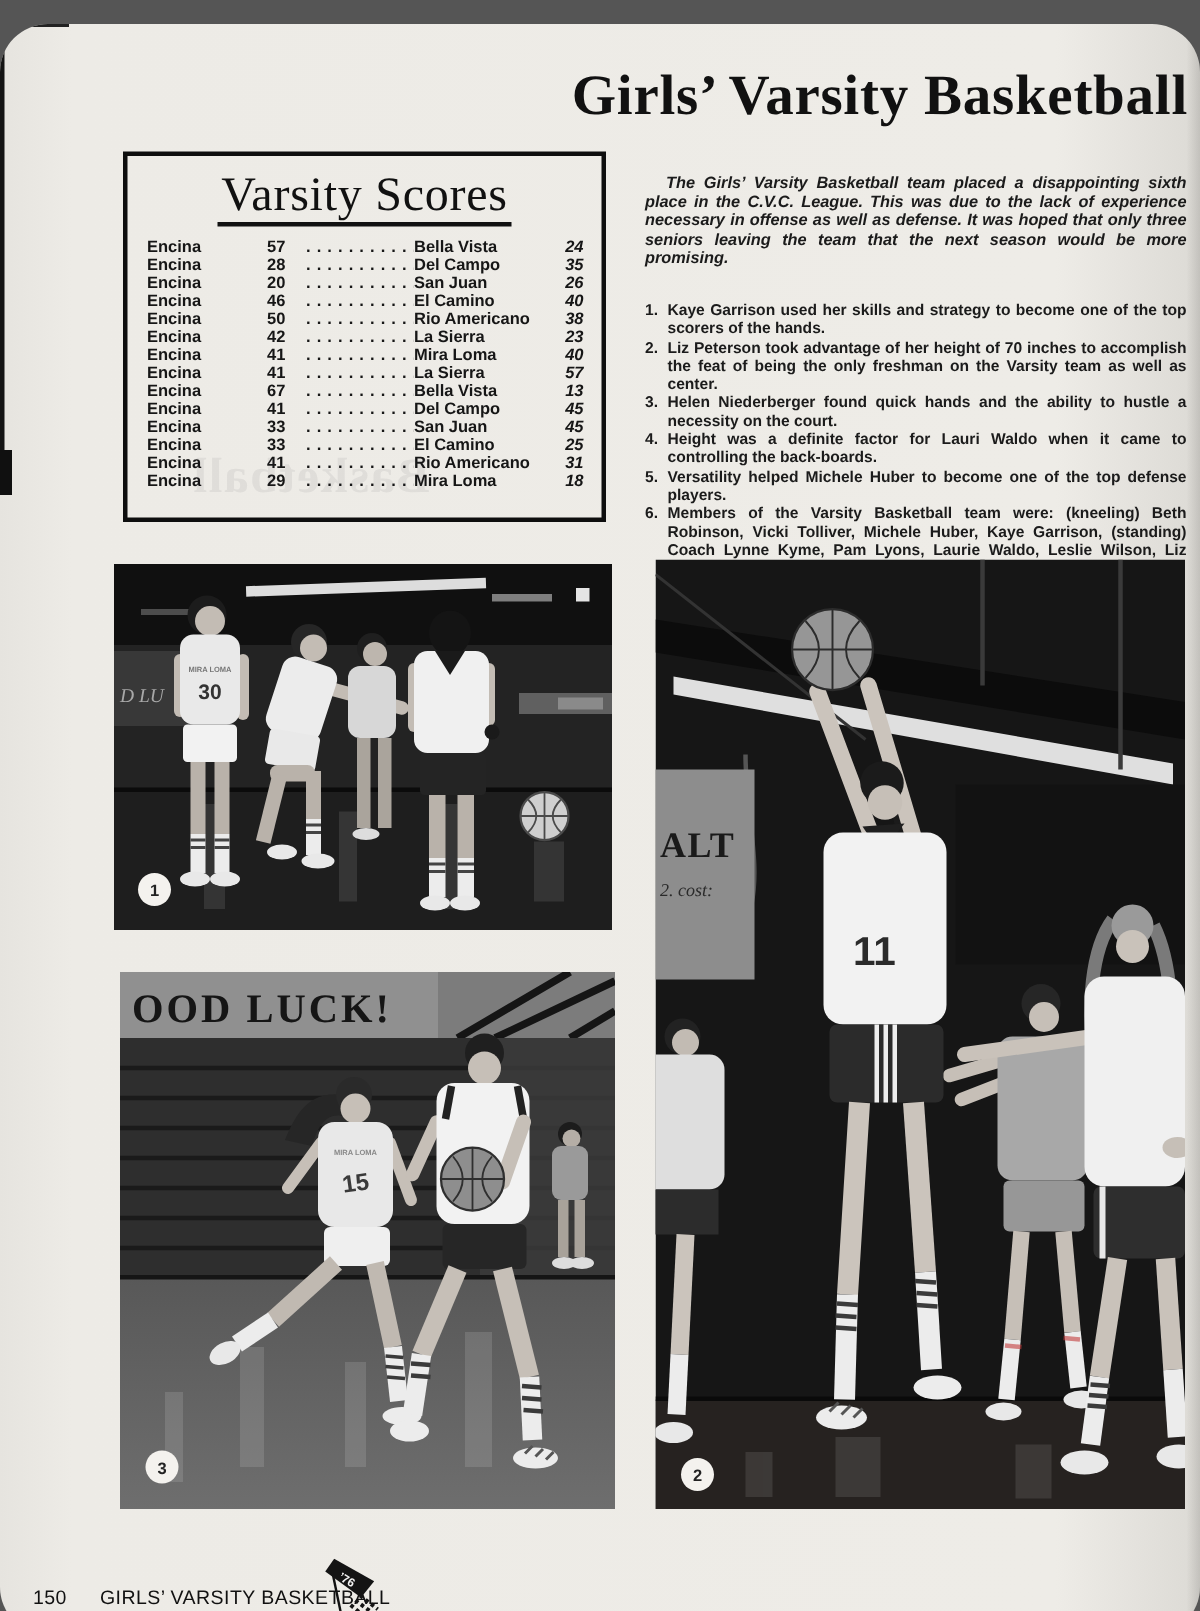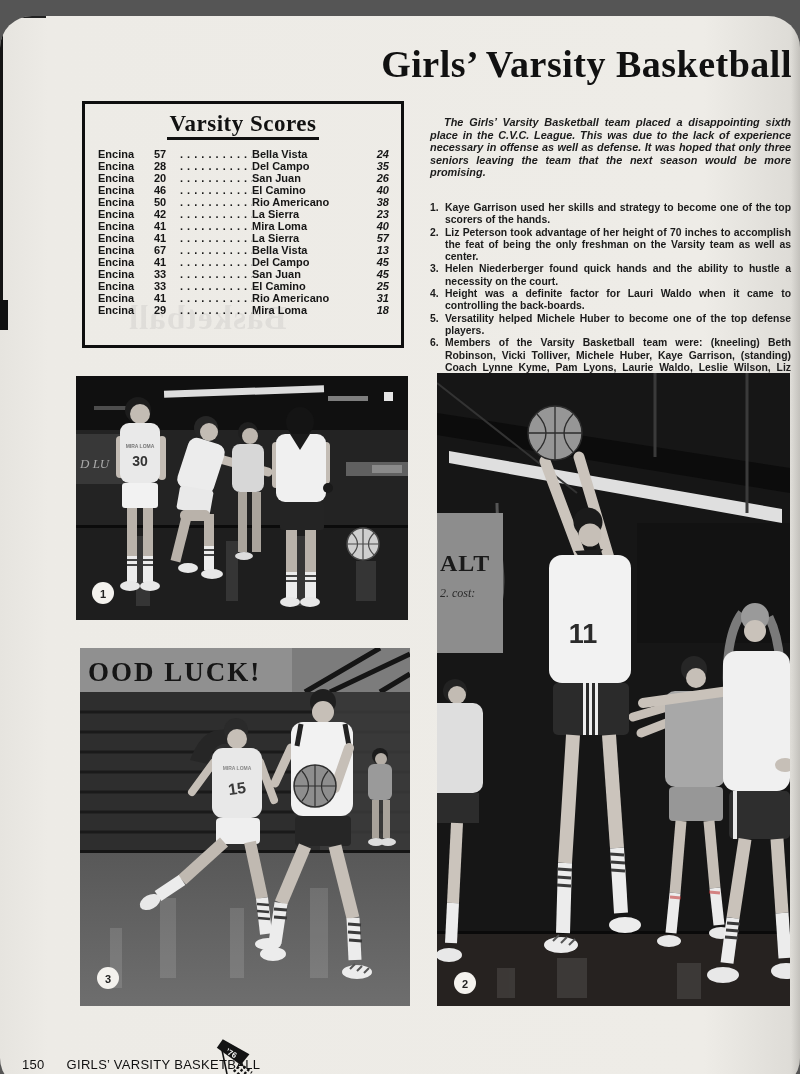--- a/index.html
+++ b/index.html
@@ -14,25 +14,25 @@
     background:linear-gradient(180deg,rgba(0,0,0,0) 0%,rgba(90,88,84,.35) 100%);}
   .edge-right{position:absolute;right:0;top:0;width:9px;height:100%;
     background:linear-gradient(90deg,rgba(0,0,0,0),rgba(120,118,114,.25));}
   
   .title{position:absolute;top:26px;right:8px;font-family:"Liberation Serif",serif;
     font-weight:700;font-size:38px;letter-spacing:.5px;color:#111;white-space:nowrap;}
   
   .scores-box{position:absolute;left:82px;top:85px;width:322px;height:247px;
     border:3px solid #0e0e0e;box-sizing:border-box;}
   .scores-head{text-align:center;margin-top:7px;}
-  .scores-head span{display:inline-block;font-family:"Liberation Serif",serif;font-weight:700;
-    font-size:23px;color:#111;border-bottom:3px solid #111;padding:0 3px 0px;letter-spacing:.5px;}
+  .scores-head span{display:inline-block;font-family:"Liberation Serif",serif;font-weight:400;
+    font-size:32px;color:#111;border-bottom:3px solid #111;padding:0 3px 0px;letter-spacing:.5px;}
   .scores-rows{margin:8px 12px 0 13px;font-weight:700;font-size:11px;line-height:12px;color:#161616;}
   .srow{display:flex;}
-  .srow .team{width:56px;flex:none;}
+  .srow .team{width:80px;flex:none;}
   .srow .sc{width:26px;flex:none;}
   .srow .dots{width:72px;flex:none;overflow:hidden;white-space:nowrap;letter-spacing:.5px;}
   .srow .opp{flex:1;white-space:nowrap;overflow:hidden;}
   .srow .osc{width:26px;flex:none;text-align:right;font-style:italic;}
   .scores-summary{margin:3px 0 0 13px;font-weight:700;font-size:11px;line-height:13.4px;color:#161616;}
   .ghost{position:absolute;left:128px;top:284px;font-family:"Liberation Serif",serif;font-weight:700;
     font-size:33px;color:rgba(40,40,60,.07);transform:scaleX(-1);white-space:nowrap;letter-spacing:1px;}
   
   .intro{position:absolute;left:430px;top:100px;width:361px;font-weight:700;font-size:10.9px;
     line-height:12.5px;text-align:justify;text-indent:14px;color:#1b1b1b;font-style:italic;}

